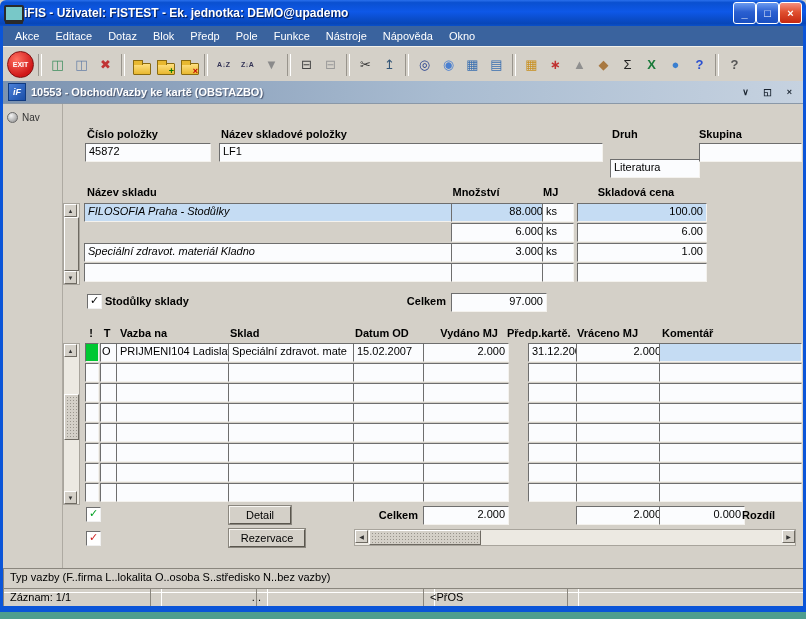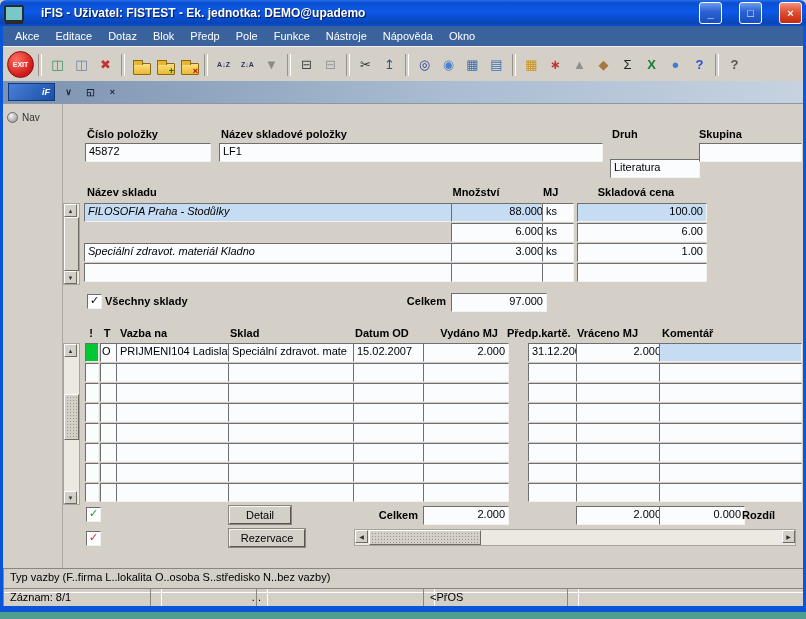--- a/index.html
+++ b/index.html
@@ -6,21 +6,21 @@
   body{width:806px;height:619px;background:#4F9E8F;font-family:"Liberation Sans","DejaVu Sans",sans-serif;overflow:hidden;}
   .window{position:relative;width:806px;height:619px;overflow:hidden;background:#D4D0C8;}
   .edge{position:absolute;top:26px;width:3px;background:#0B55D8;height:586px;z-index:5;}
   .edge.l{left:0;} .edge.r{right:0;}
   .strip-blue{position:absolute;left:0;right:0;top:606px;height:6px;background:#0B55D8;z-index:6;}
   .strip-teal{position:absolute;left:0;right:0;top:612px;height:7px;background:#4F9E8F;z-index:6;}
 
   
   .titlebar{position:absolute;left:0;top:0;right:0;height:26px;border-radius:6px 6px 0 0;
     background:linear-gradient(180deg,#2A70EC 0%,#0A50D0 10%,#0E58E8 45%,#0846B8 90%,#0A50C8 100%);
-    display:flex;align-items:center;padding:0 4px;gap:17px;z-index:10;}
+    display:flex;align-items:center;padding:0 4px;gap:0;z-index:10;}
   .app-icon{width:16px;height:13px;background:#78C8C8;border:2px solid #2A2A2A;border-radius:2px;box-shadow:0 3px 0 -1px #2A2A2A;}
   .title-text{color:#FFF;font-size:12px;font-weight:bold;text-shadow:1px 1px 1px #00164A;flex:1;white-space:nowrap;overflow:hidden;}
   .win-btn{width:21px;height:20px;border-radius:3px;border:1px solid #FFF;color:#FFF;font-size:11px;font-weight:bold;
     display:flex;align-items:center;justify-content:center;line-height:1;
     background:linear-gradient(180deg,#6A9AF0,#2A5FD0 45%,#1A4FC0);}
   .win-btn.close{background:linear-gradient(180deg,#F49080,#E05030 45%,#C62810);}
 
   
   .menubar{position:absolute;top:26px;left:3px;right:3px;height:20px;background:#3A639E;display:flex;align-items:center;padding-left:4px;z-index:4;}
   .menu-item{color:#FFF;font-size:11px;padding:2px 8px;white-space:nowrap;}
@@ -37,21 +37,21 @@
   .tb-folder::before{content:"";position:absolute;left:3px;top:9px;width:16px;height:10px;
     background:linear-gradient(180deg,#FFE080,#E8B830);border:1px solid #8A6A10;border-radius:1px;}
   .tb-folder::after{content:"";position:absolute;left:3px;top:6px;width:8px;height:4px;background:#E8B830;border:1px solid #8A6A10;border-bottom:none;border-radius:1px 1px 0 0;}
   .folder-ov{position:absolute;right:1px;bottom:0;font-size:9px;font-weight:bold;z-index:2;}
 
   
   .mdi-bar{position:absolute;top:81px;left:3px;right:3px;height:22px;
     background:linear-gradient(90deg,#7B92B0,#A9BCD1 55%,#C6D2E0);display:flex;align-items:center;padding:0 5px;gap:5px;
     border-bottom:1px solid #8A98A8;z-index:4;}
   .mdi-icon{width:16px;height:16px;background:linear-gradient(135deg,#4A7FD8,#1A4FA8);color:#FFF;font-size:9px;font-weight:bold;
-    font-style:italic;display:flex;align-items:center;justify-content:center;border:1px solid #103A80;padding-left:29px;}
+    font-style:italic;display:flex;align-items:center;justify-content:center;border:1px solid #103A80;}
   .mdi-title{color:#FFF;font-size:11px;font-weight:bold;text-shadow:1px 1px 1px #44506A;flex:1;white-space:nowrap;}
   .mdi-btn{width:17px;height:15px;font-size:9px;color:#1A2430;display:flex;align-items:center;justify-content:center;background:transparent;border:none;padding:0;font-weight:bold;}
 
   
   .sidebar{position:absolute;left:3px;top:103px;width:59px;height:465px;background:#D4D0C8;border-right:1px solid #AEAAA2;z-index:3;}
   .nav-item{display:flex;gap:4px;align-items:center;padding:9px 4px;font-size:10px;color:#333;}
   .nav-icon{width:9px;height:9px;border-radius:50%;background:radial-gradient(circle at 35% 30%,#F4F4F4,#8A8A8A);border:1px solid #6A6A6A;}
 
   
   .form{position:absolute;left:62px;top:103px;width:741px;height:465px;background:#D4D0C8;z-index:2;}
@@ -156,20 +156,21 @@
       <button class="tb-btn" style="color: rgb(34, 34, 34);">Σ</button>
       <button class="tb-btn" style="color: rgb(26, 122, 58); font-weight: bold;">X</button>
       <button class="tb-btn" style="color: rgb(58, 127, 208);">●</button>
       <button class="tb-btn" style="color: rgb(42, 79, 208); font-weight: bold;">?</button>
       <span class="tb-sep"></span>
       <button class="tb-btn" style="color: rgb(85, 85, 85); font-weight: bold;">?</button>
     </div>
 
   <div class="mdi-bar">
     <span class="mdi-icon">iF</span>
+    <span class="mdi-title">10553 - Obchod/Vazby ke kartě (OBSTAZBO)</span>
     <button class="mdi-btn">∨</button>
     <button class="mdi-btn">◱</button>
     <button class="mdi-btn">×</button>
   </div>
 
   <div class="sidebar">
     <div class="nav-item">
       <span class="nav-icon"></span>
       <span>Nav</span>
     </div>
@@ -218,21 +219,21 @@
           <div class="fld sc-name"></div>
           <div class="fld sc-qty num"></div>
           <div class="fld sc-unit"></div>
           <div class="fld sc-price num"></div>
         </div>
       </div>
 
     <div class="cb" style="left:25px;top:191px">
       <span class="ck">✓</span>
     </div>
-    <div class="lbl" style="left:43px;top:192px">Všechny sklady</div>
+    <div class="lbl" style="left:43px;top:192px">Stodůlky sklady</div>
     <div class="lbl" style="left:304px;top:192px;width:80px;text-align:right">Celkem</div>
     <div class="fld num" style="left:389px;top:190px;width:88px">97.000</div>
 
     <div class="lbl" style="left:23px;top:224px;width:12px;text-align:center">!</div>
     <div class="lbl" style="left:38px;top:224px;width:14px;text-align:center">T</div>
     <div class="lbl" style="left:58px;top:224px">Vazba na</div>
     <div class="lbl" style="left:168px;top:224px">Sklad</div>
     <div class="lbl" style="left:293px;top:224px">Datum OD</div>
     <div class="lbl" style="left:361px;top:224px;width:75px;text-align:right">Vydáno MJ</div>
     <div class="lbl" style="left:445px;top:224px">Předp.kartě.</div>
@@ -352,21 +353,21 @@
 
     <div class="hsb" style="left:292px;top:426px;width:440px">
       <button class="sb-btn left">◀</button>
       <div class="sb-thumb dots" style="left:14px;width:110px"></div>
       <button class="sb-btn right">▶</button>
     </div>
   </div>
 
   <div class="msgline">Typ vazby (F..firma  L..lokalita  O..osoba  S..středisko  N..bez vazby)</div>
   <div class="recline">
-    <div class="seg" style="left:0;width:145px">Záznam: 8/1</div>
+    <div class="seg" style="left:0;width:145px">Záznam: 1/1</div>
     <div class="seg" style="left:147px;width:104px;text-align:right">...</div>
     <div class="seg" style="left:253px;width:165px"></div>
     <div class="seg" style="left:420px;width:142px">&lt;PřOS</div>
     <div class="seg" style="left:564px;width:236px"></div>
   </div>
 
   <div class="edge l"></div>
   <div class="edge r"></div>
   <div class="strip-blue"></div>
   <div class="strip-teal"></div>

